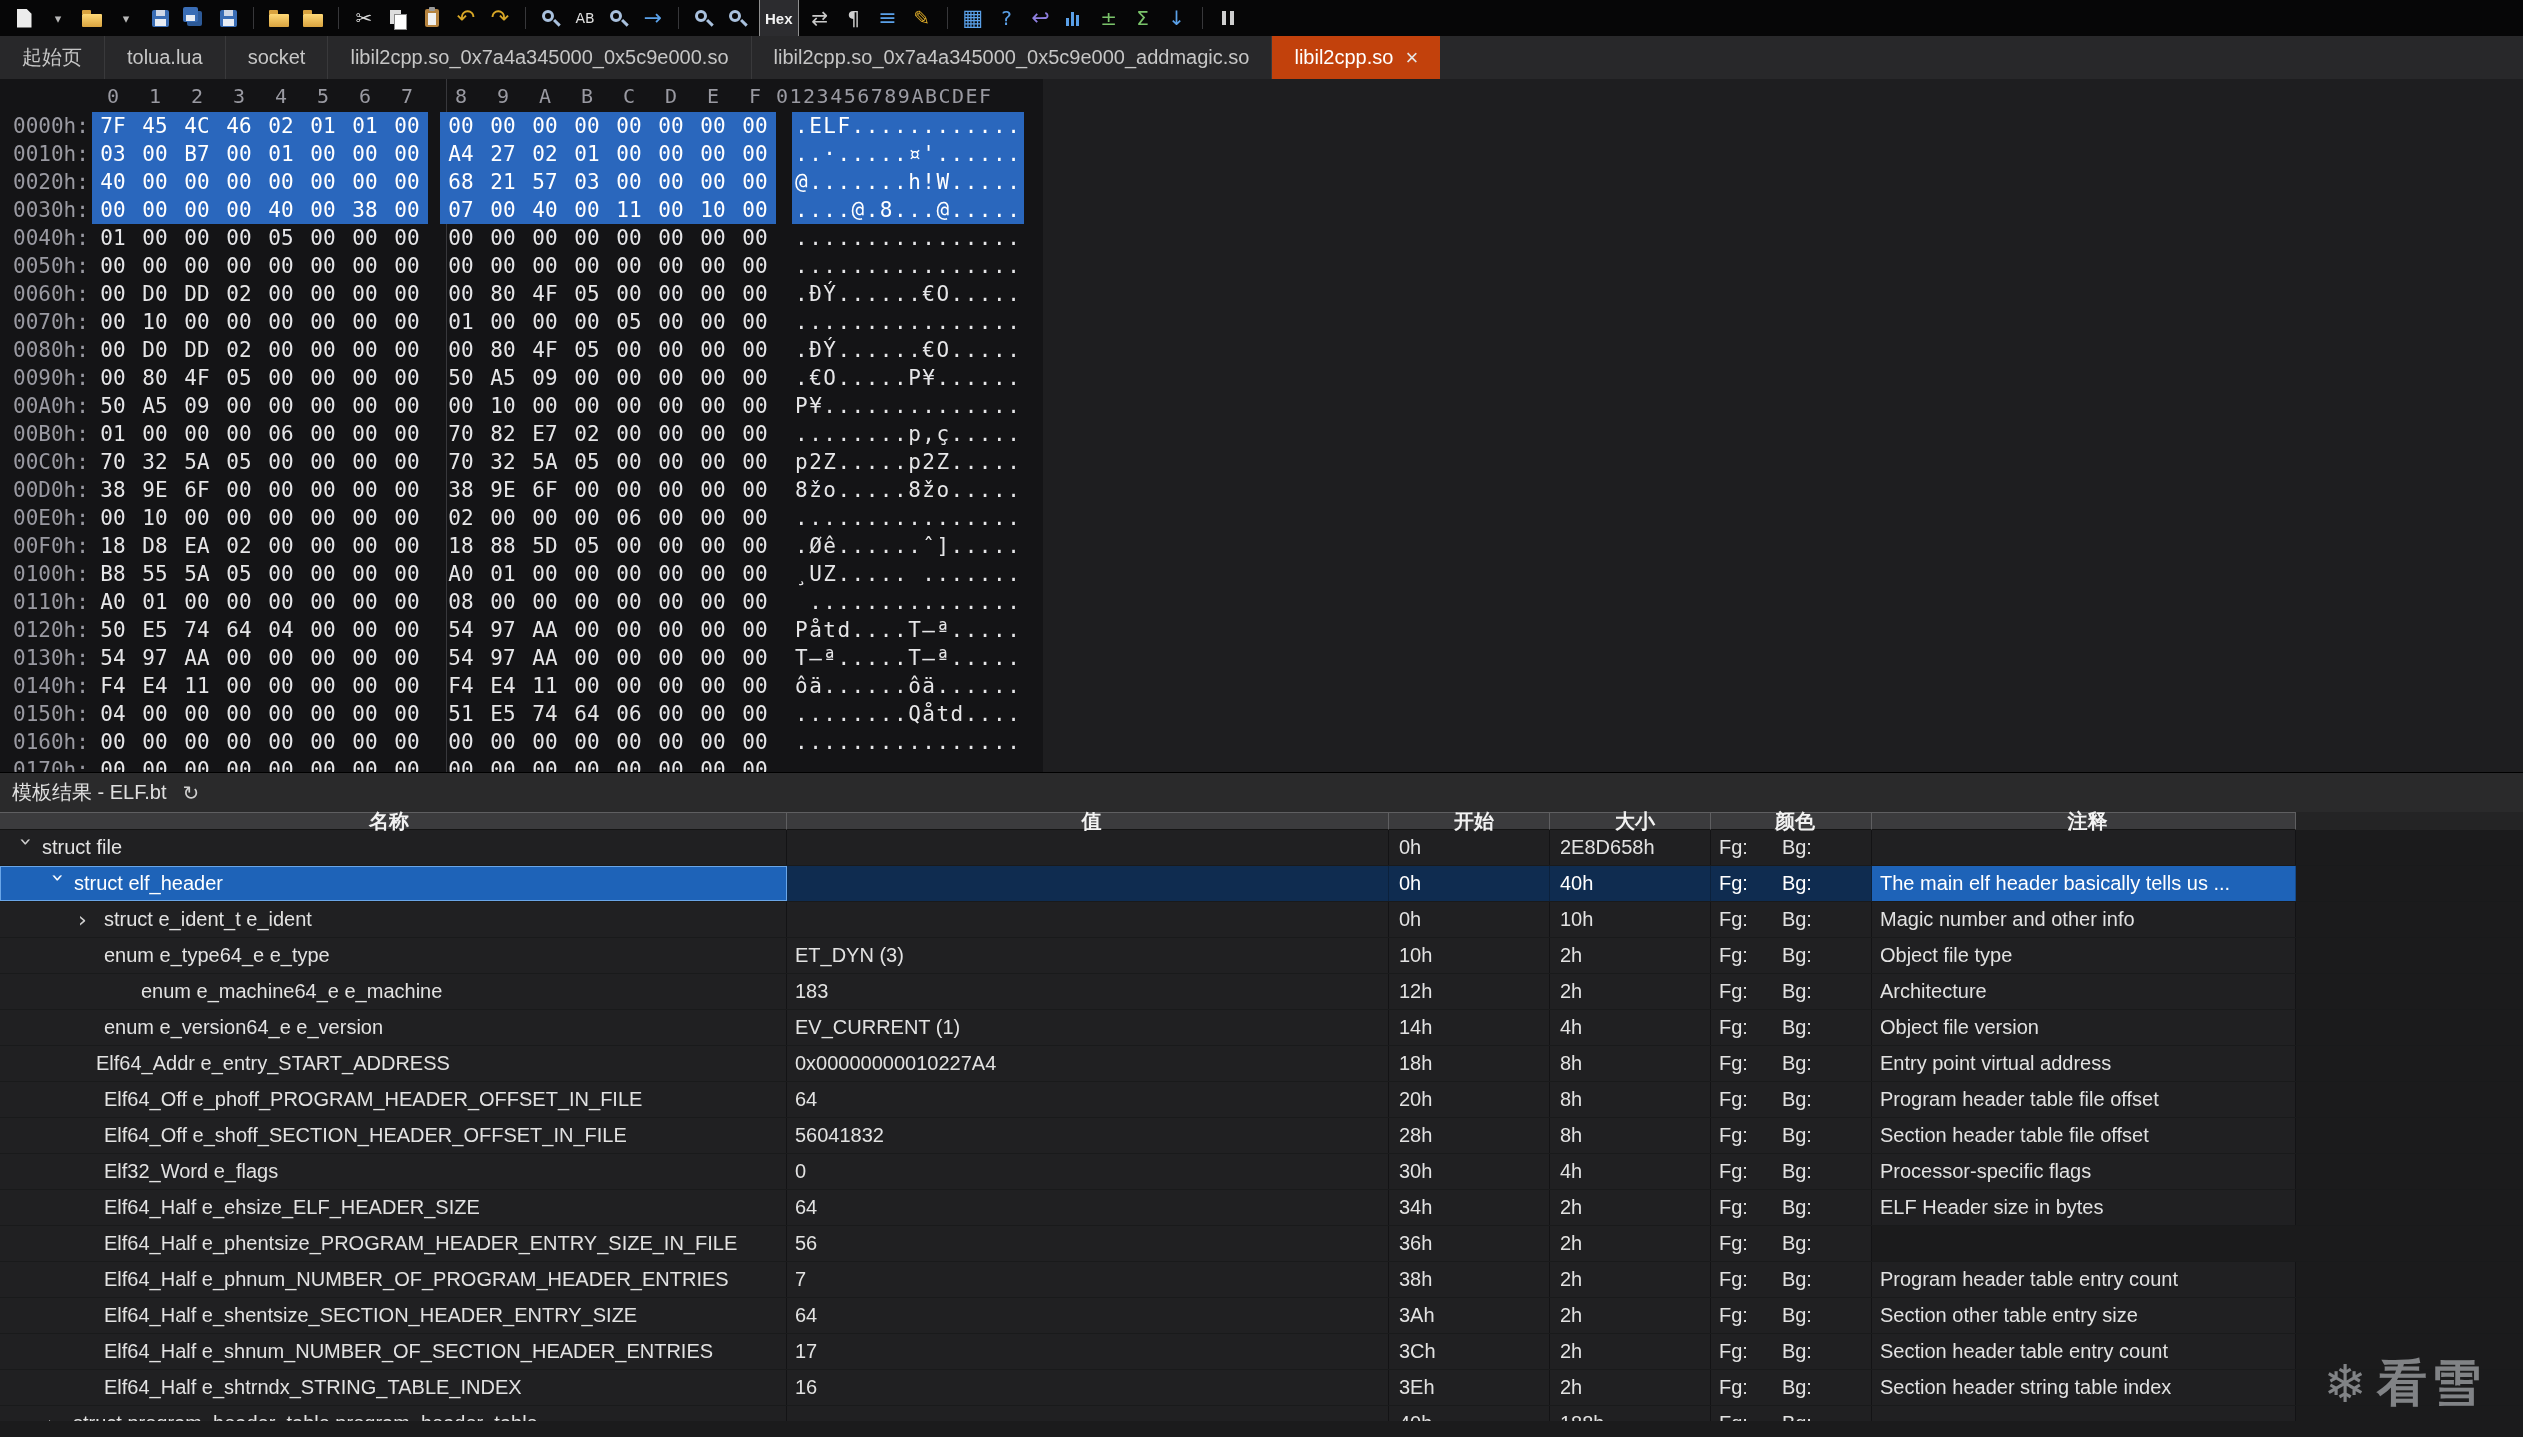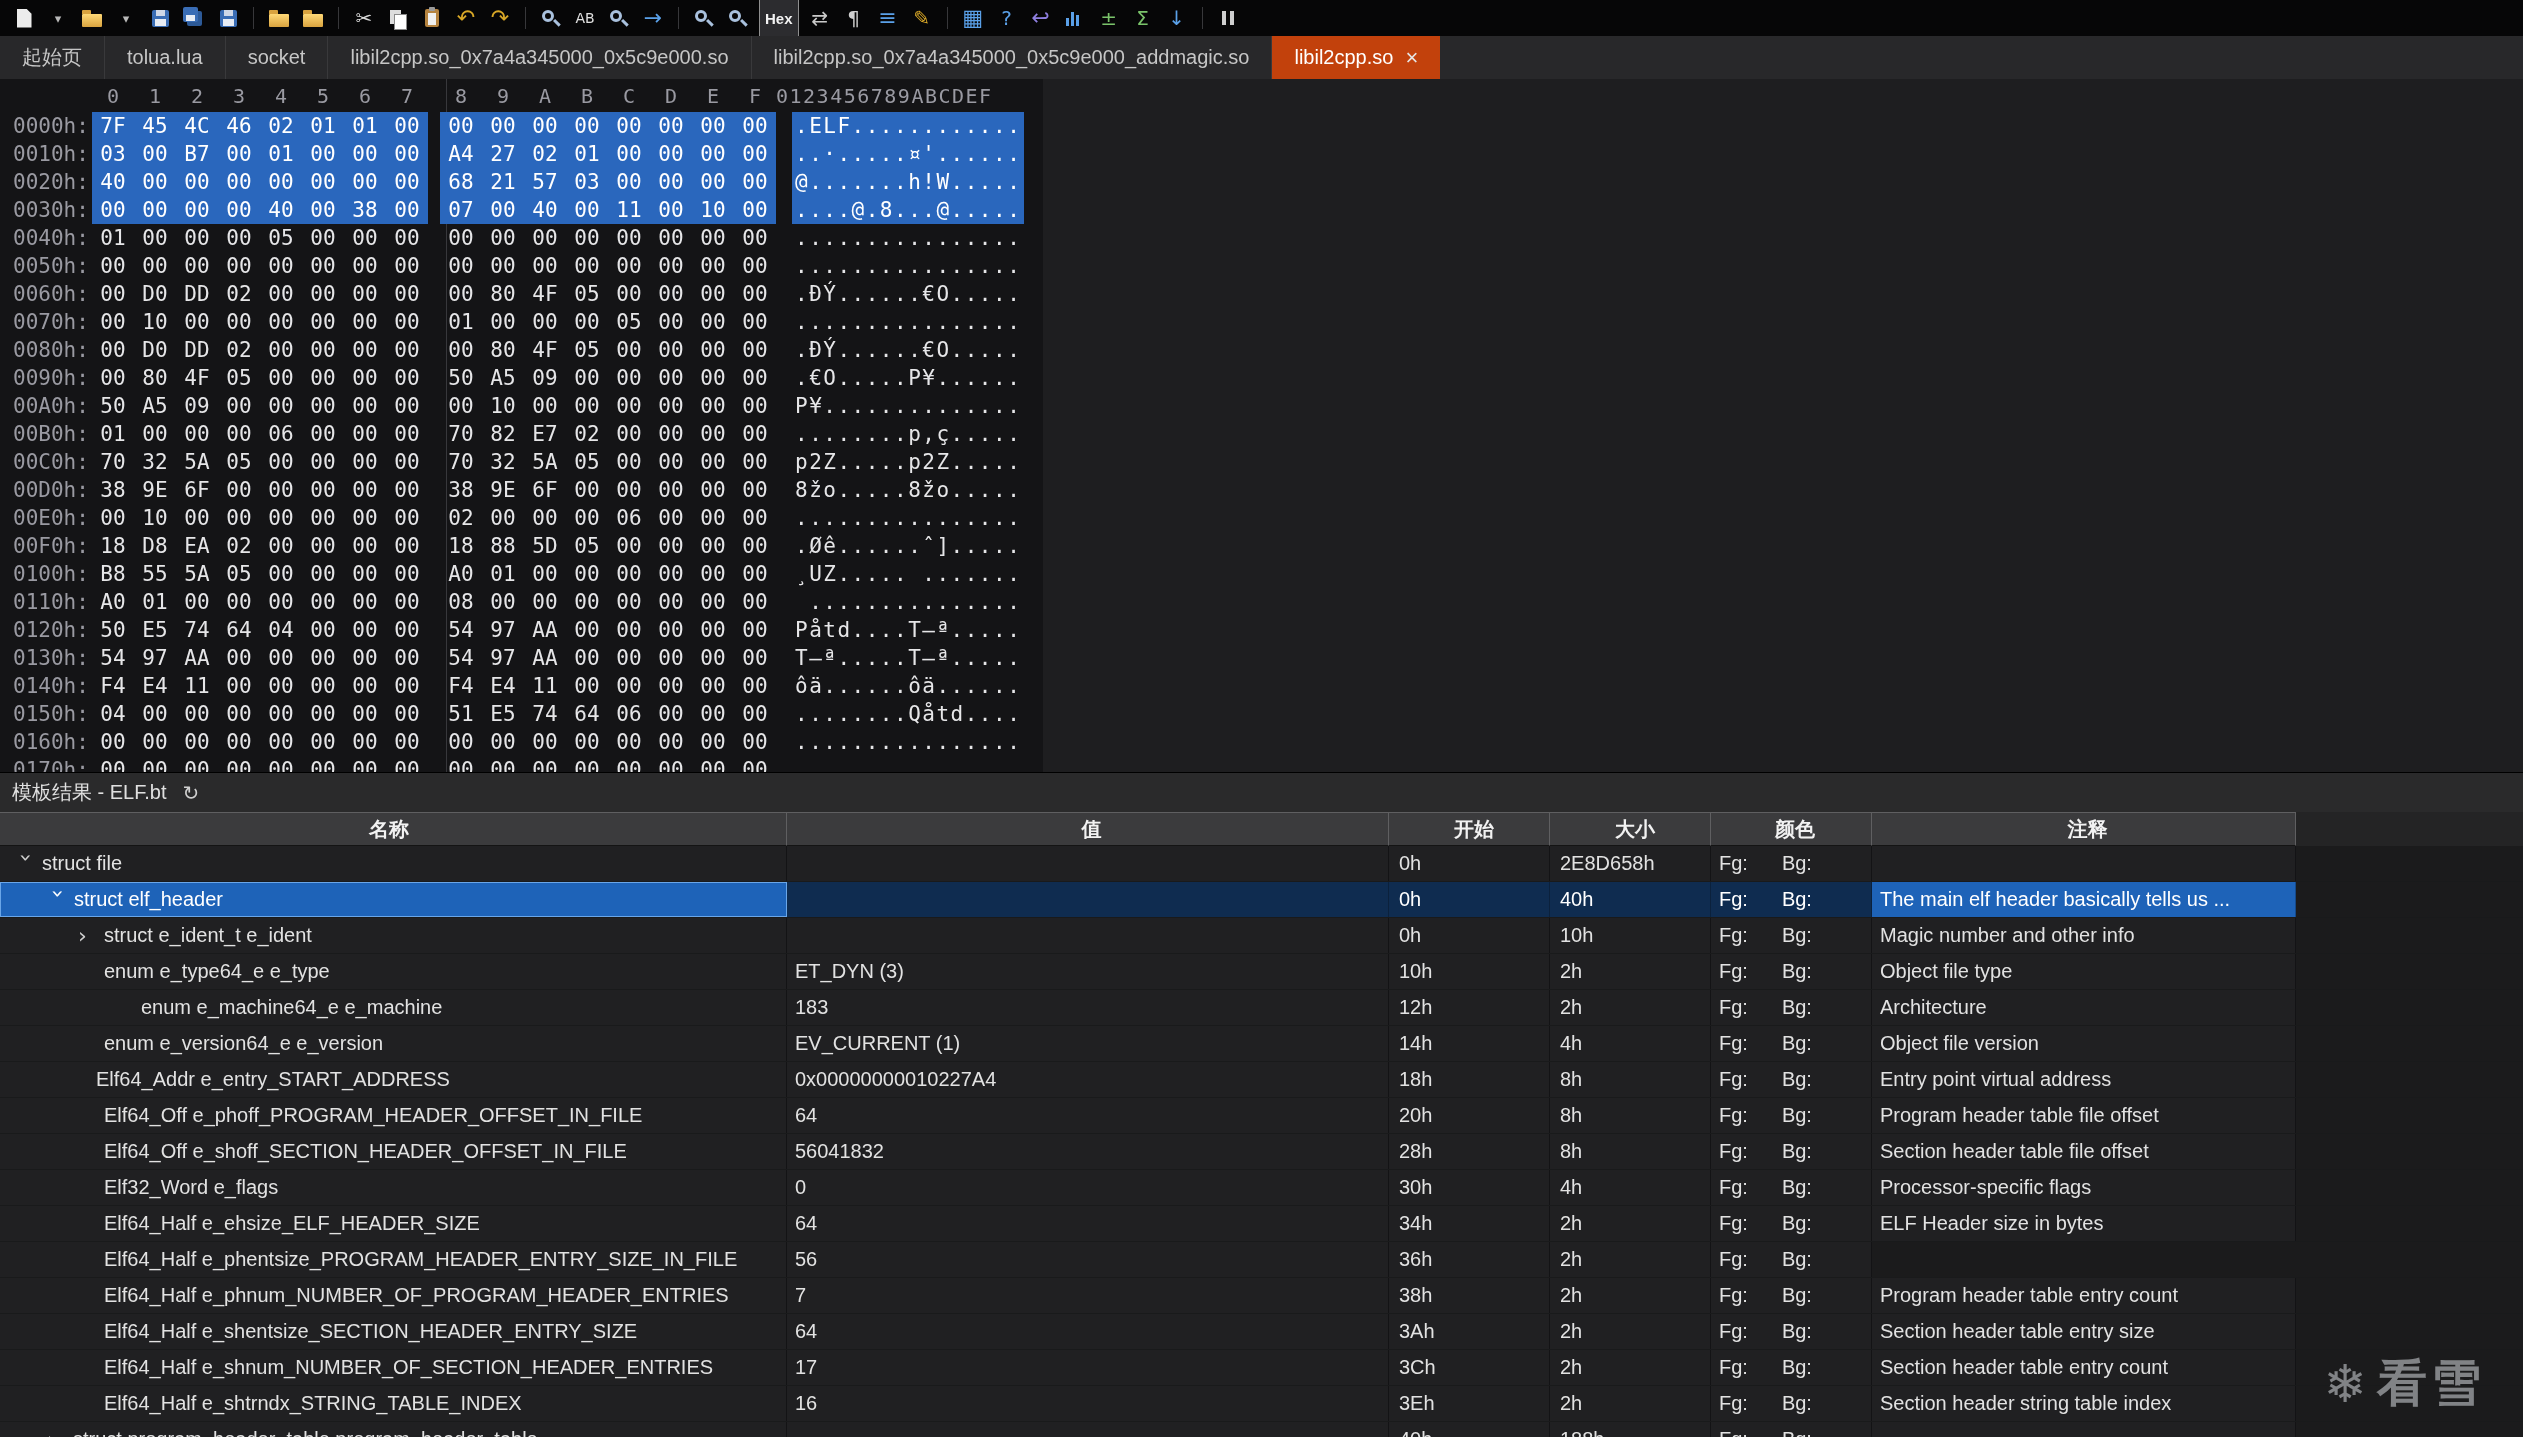--- a/index.html
+++ b/index.html
@@ -62,21 +62,21 @@
   .ascii{margin-left:16px;letter-spacing:1.5px;white-space:pre;color:#e6e6e8;padding:0 3px;}
   .ascii.sel{background:#2a67bd;color:#ffffff;}
   .mid-line{position:absolute;left:446px;top:0;width:1px;height:693px;background:#38383c;z-index:1;}
   .hex-filler{position:absolute;left:1043px;top:0;right:0;height:693px;background:#1e1e20;z-index:0;}
 
   
   .tpanel{position:absolute;top:772px;left:0;width:2523px;height:665px;background:#1b1b1c;}
   .tp-title{height:40px;display:flex;align-items:center;gap:16px;padding-left:12px;background:#2a2a2b;
             border-top:1px solid #000;font-size:20px;color:#e0e0e0;}
   .tp-refresh{font-family:"DejaVu Sans",sans-serif;font-size:20px;color:#cfcfcf;}
-  .thead{height:34px;display:flex;background:#3b3b3d;}
+  .thead{height:18px;display:flex;background:#3b3b3d;}
   .th{display:flex;align-items:center;justify-content:center;font-size:20px;font-weight:700;color:#f2f2f2;
       border-right:1px solid #5f5f61;border-top:1px solid #5f5f61;border-bottom:1px solid #141414;}
   .th.tc-fill{background:#242425;border:none;}
   .tbody{height:591px;overflow:hidden;}
   .trow{display:flex;height:36px;background:#202022;border-bottom:1px solid #191a1b;font-size:20px;color:#e2e2e2;}
   .tc{display:flex;align-items:center;overflow:hidden;white-space:nowrap;border-right:1px solid #131315;height:100%;}
   .tc-name{width:787px;flex:0 0 787px;padding-right:8px;}
   .tc-value{width:602px;flex:0 0 602px;padding-left:8px;}
   .tc-start{width:161px;flex:0 0 161px;padding-left:10px;}
   .tc-size{width:161px;flex:0 0 161px;padding-left:10px;}
@@ -961,21 +961,21 @@
             <span class="chev-sp"></span>
             <span class="nlabel">Elf64_Half e_shentsize_SECTION_HEADER_ENTRY_SIZE</span>
           </div>
           <div class="tc tc-value">64</div>
           <div class="tc tc-start">3Ah</div>
           <div class="tc tc-size">2h</div>
           <div class="tc tc-color">
             <span class="fg">Fg:</span>
             <span class="bg">Bg:</span>
           </div>
-          <div class="tc tc-comment">Section header table entry size</div>
+          <div class="tc tc-comment">Section other table entry size</div>
           <div class="tc tc-fill"></div>
         </div>
         <div class="trow">
           <div class="tc tc-name" style="padding-left: 78px;">
             <span class="chev-sp"></span>
             <span class="nlabel">Elf64_Half e_shnum_NUMBER_OF_SECTION_HEADER_ENTRIES</span>
           </div>
           <div class="tc tc-value">17</div>
           <div class="tc tc-start">3Ch</div>
           <div class="tc tc-size">2h</div>

